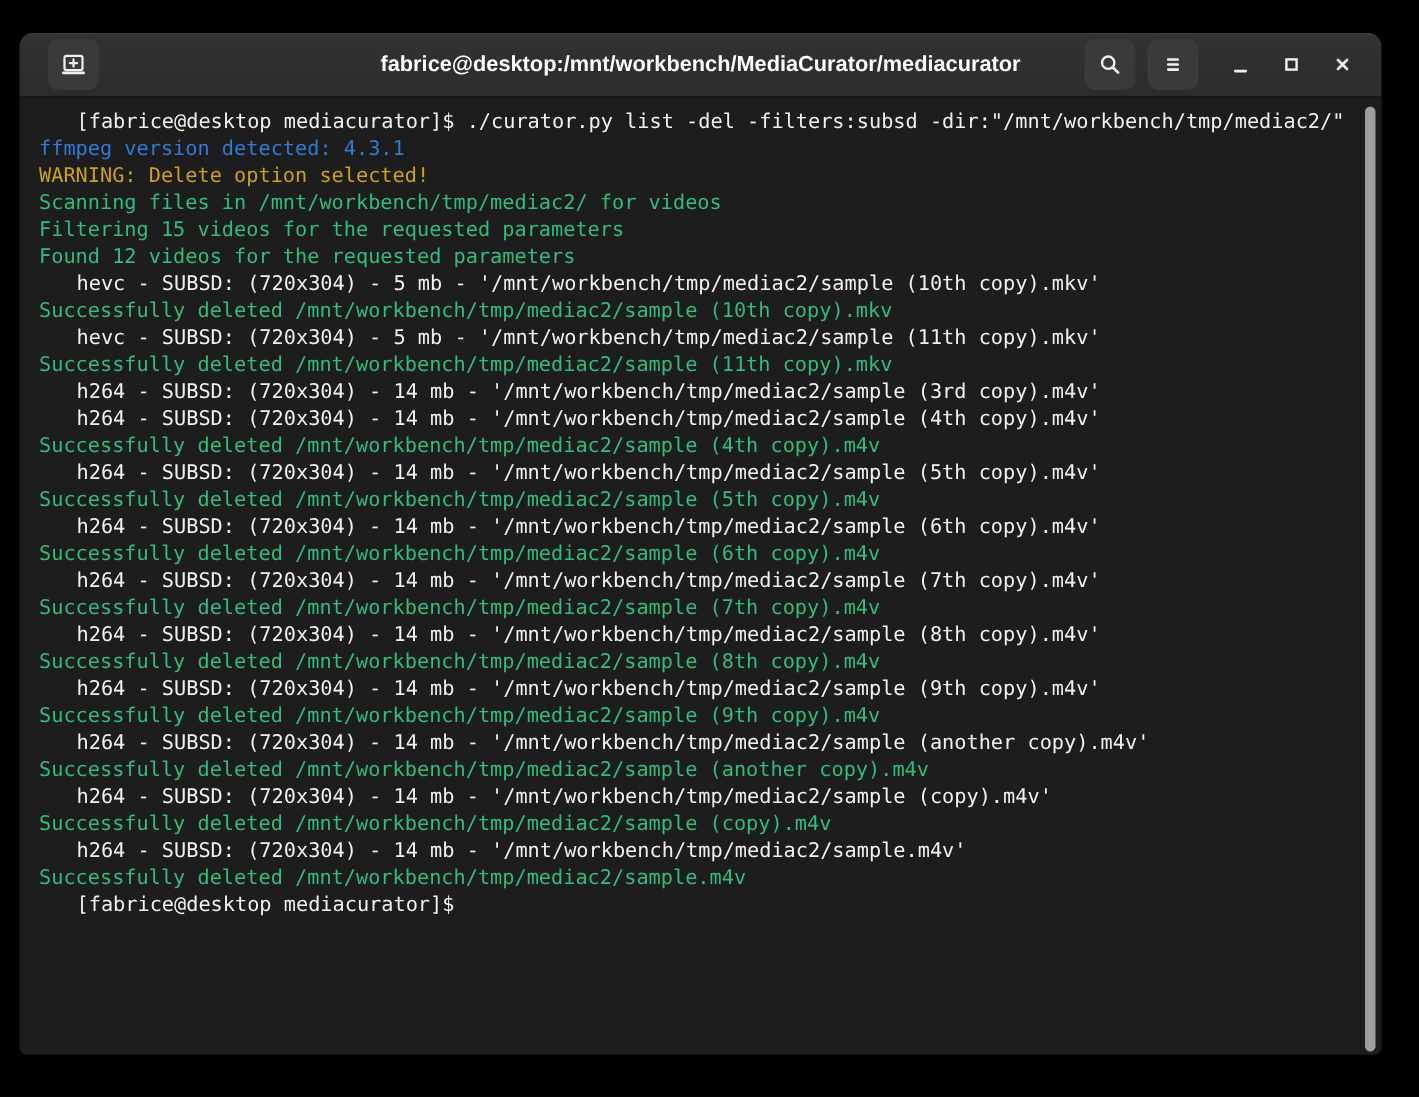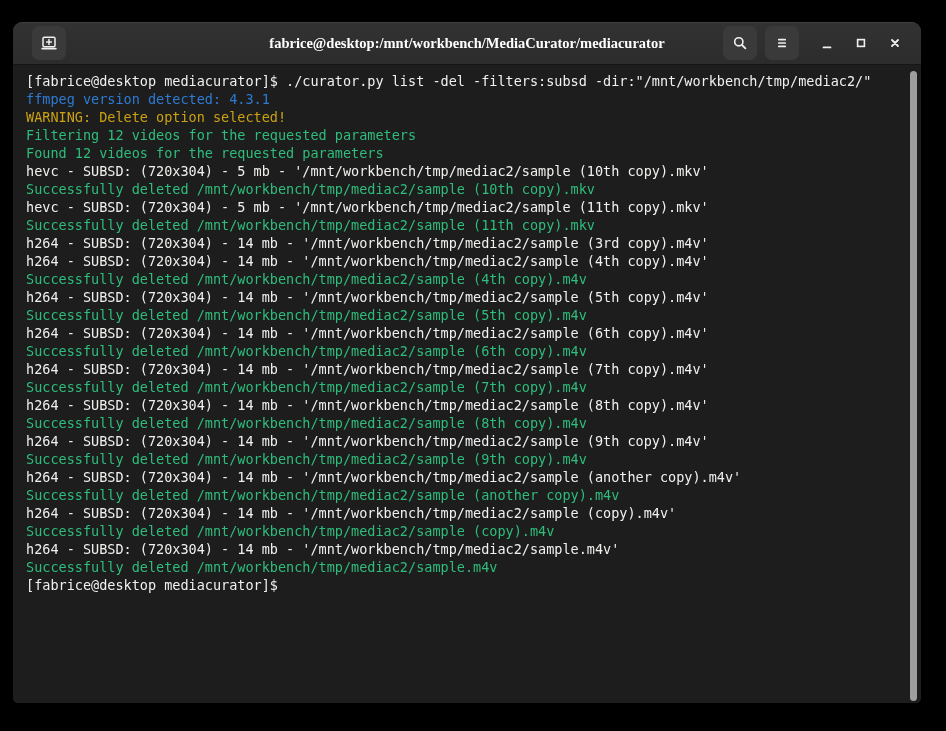--- a/index.html
+++ b/index.html
@@ -22,41 +22,41 @@
   }
   .tb-btn{
     width:34px;height:34px;border:none;border-radius:7px;
     background:var(--button_bg,#3a3a3a);
     display:flex;align-items:center;justify-content:center;
     padding:0;cursor:pointer;flex:0 0 auto;
   }
   .new-tab{margin-left:19px;}
   .title{
     position:absolute;left:50%;top:50%;transform:translate(-50%,-50%);
-    color:#ffffff;font-weight:700;font-size:14.5px;white-space:nowrap;font-family:Liberation Serif, serif;
+    color:#ffffff;font-weight:700;font-size:14.5px;white-space:nowrap;
   }
   .tb-right{margin-left:auto;display:flex;align-items:center;padding-right:14px;}
   .tb-right .tb-btn + .tb-btn{margin-left:8px;}
   .win-controls{display:flex;align-items:center;margin-left:16px;}
   .wc{
     width:24px;height:24px;border:none;background:transparent;padding:0;
     display:flex;align-items:center;justify-content:center;cursor:pointer;
   }
   .wc + .wc{margin-left:10px;}
   .icon{display:block;}
   .icon *{stroke:var(--icon,#f0f0f0);}
   .terminal{
     position:relative;height:639px;box-sizing:border-box;
     background:var(--terminal_bg,#1d1d1d);
     padding:7px 20px 0 13px;
     font-family:"DejaVu Sans Mono",monospace;
     font-size:13.5px;line-height:18px;
   }
   .line{white-space:pre;}
-  .c-fg{color:var(--fg,#f0f0ee);}
+  .c-fg{color:var(--fg,#f0f0ee);margin-left:25px;}
   .c-blue{color:var(--blue,#2d7bd4);}
   .c-yellow{color:var(--yellow,#cba211);}
   .c-green{color:var(--green,#2ebd7b);}
   .scroll-thumb{
     position:absolute;top:6px;right:4px;bottom:3px;width:7px;
     border-radius:4px;background:var(--scrollbar_thumb,#9e9e9e);
   }
 </style>
 </head>
 <body>
@@ -105,21 +105,22 @@
           </button>
         </div>
       </div>
     </div>
 
     <div class="terminal">
       <div id="output">
           <div class="line"><span class="c-fg">[fabrice@desktop mediacurator]$ ./curator.py list -del -filters:subsd -dir:"/mnt/workbench/tmp/mediac2/"</span></div>
           <div class="line"><span class="c-blue">ffmpeg version detected: 4.3.1</span></div>
           <div class="line"><span class="c-yellow">WARNING: Delete option selected!</span></div>
-          <div class="line"><span class="c-green">Filtering 12 videos for the requested parameters</span></div>
+          <div class="line"><span class="c-green">Scanning files in /mnt/workbench/tmp/mediac2/ for videos</span></div>
+          <div class="line"><span class="c-green">Filtering 15 videos for the requested parameters</span></div>
           <div class="line"><span class="c-green">Found 12 videos for the requested parameters</span></div>
           <div class="line"><span class="c-fg">hevc - SUBSD: (720x304) - 5 mb - '/mnt/workbench/tmp/mediac2/sample (10th copy).mkv'</span></div>
           <div class="line"><span class="c-green">Successfully deleted /mnt/workbench/tmp/mediac2/sample (10th copy).mkv</span></div>
           <div class="line"><span class="c-fg">hevc - SUBSD: (720x304) - 5 mb - '/mnt/workbench/tmp/mediac2/sample (11th copy).mkv'</span></div>
           <div class="line"><span class="c-green">Successfully deleted /mnt/workbench/tmp/mediac2/sample (11th copy).mkv</span></div>
           <div class="line"><span class="c-fg">h264 - SUBSD: (720x304) - 14 mb - '/mnt/workbench/tmp/mediac2/sample (3rd copy).m4v'</span></div>
           <div class="line"><span class="c-fg">h264 - SUBSD: (720x304) - 14 mb - '/mnt/workbench/tmp/mediac2/sample (4th copy).m4v'</span></div>
           <div class="line"><span class="c-green">Successfully deleted /mnt/workbench/tmp/mediac2/sample (4th copy).m4v</span></div>
           <div class="line"><span class="c-fg">h264 - SUBSD: (720x304) - 14 mb - '/mnt/workbench/tmp/mediac2/sample (5th copy).m4v'</span></div>
           <div class="line"><span class="c-green">Successfully deleted /mnt/workbench/tmp/mediac2/sample (5th copy).m4v</span></div>

